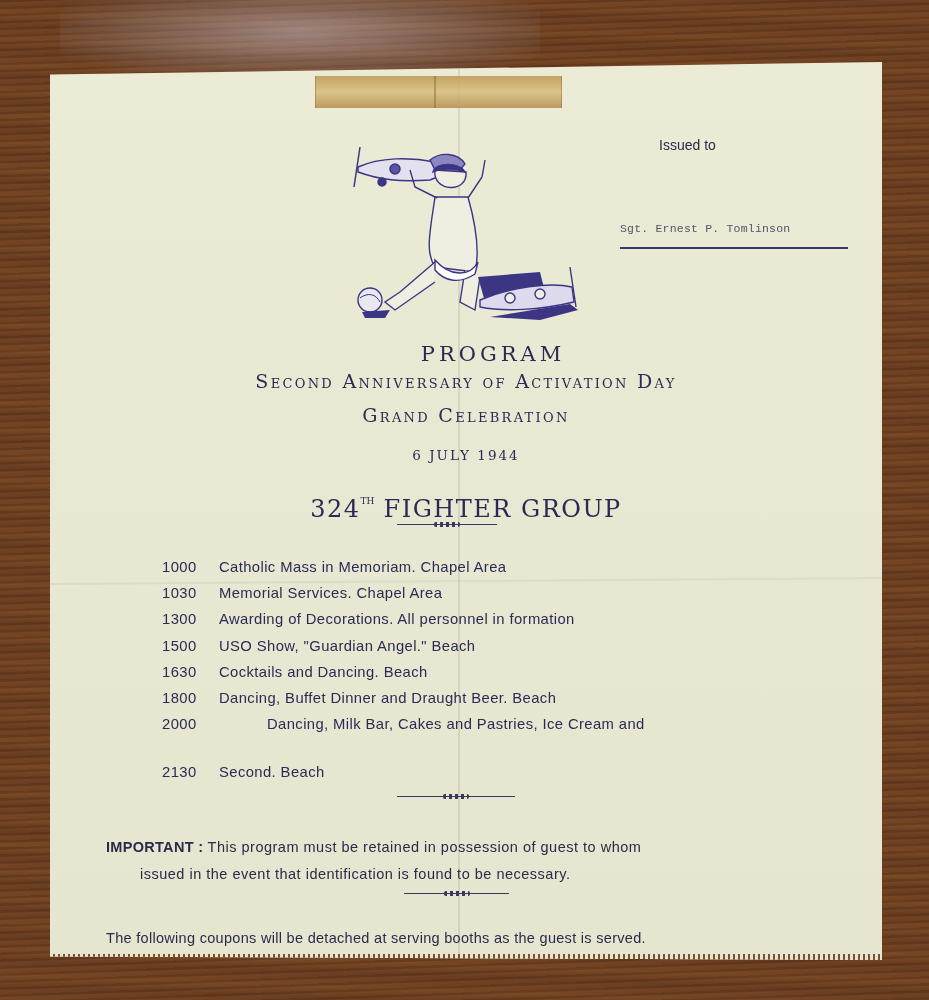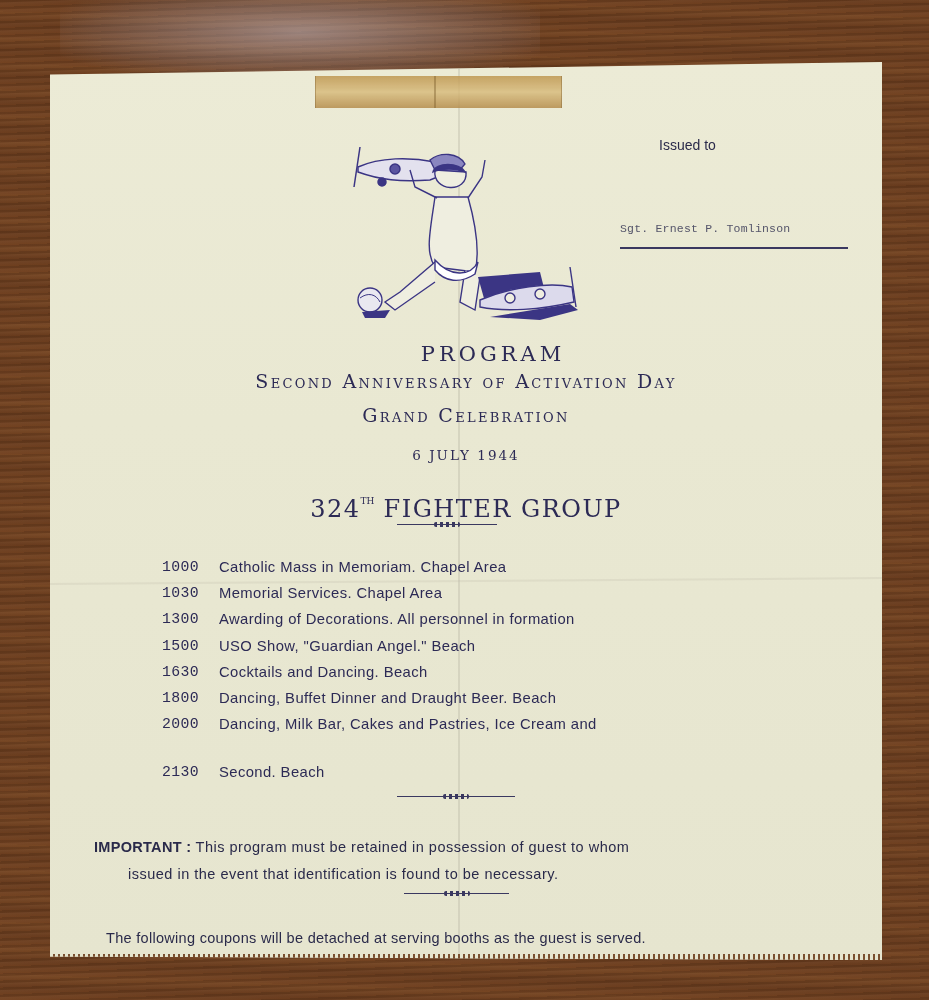--- a/index.html
+++ b/index.html
@@ -36,25 +36,25 @@
   .t-second{top:308px;font-size:15px;letter-spacing:2.3px;font-variant:small-caps;font-size:19px;}
   .t-grand{top:342px;font-size:19px;letter-spacing:2.3px;font-variant:small-caps;}
   .t-date{top:385px;font-size:13.5px;letter-spacing:2px;}
   .t-group{top:418px;font-size:24px;letter-spacing:1.5px;margin-top:15px;}
   .t-group sup{font-size:9px;letter-spacing:0;vertical-align:13px;}
   .divider{position:absolute;height:1px;background:#3a3860;}
   .divider::after{content:"";position:absolute;left:50%;top:-2px;width:26px;height:5px;margin-left:-13px;
     background:repeating-linear-gradient(90deg,#3a3860 0 3px,transparent 3px 6px);border-radius:2px;}
   .schedule{position:absolute;left:112px;top:497px;width:600px;font-family:"Liberation Sans",sans-serif;font-size:14.8px;color:#2c2a55;}
   .row{display:flex;height:26.2px;align-items:flex-start;letter-spacing:0.4px;}
-  .row .time{width:57px;flex:none;font-family:Liberation Mono, monospace;}
+  .row .time{width:57px;flex:none;}
   .row .evt{flex:1;}
-  .row.wrap{height:48px;}
+  .row.wrap{height:48px;gap:48px;}
   .cont{display:block;padding-left:12px;}
-  .important{position:absolute;left:44px;top:772px;width:720px;font-family:"Liberation Sans",sans-serif;font-size:14.5px;color:#2a2a4a;line-height:27px;letter-spacing:0.5px;}
+  .important{position:absolute;left:56px;top:772px;width:720px;font-family:"Liberation Sans",sans-serif;font-size:14.5px;color:#2a2a4a;line-height:27px;letter-spacing:0.5px;}
   .important b{letter-spacing:0.3px;}
   .important .l2{padding-left:34px;display:block;}
   .coupons{position:absolute;left:56px;top:868px;width:730px;font-family:"Liberation Sans",sans-serif;font-size:14.5px;color:#2a2a4a;letter-spacing:0.3px;}
 </style>
 </head>
 <body>
 
 <div class="glare"></div>
 
 <div class="paper">

